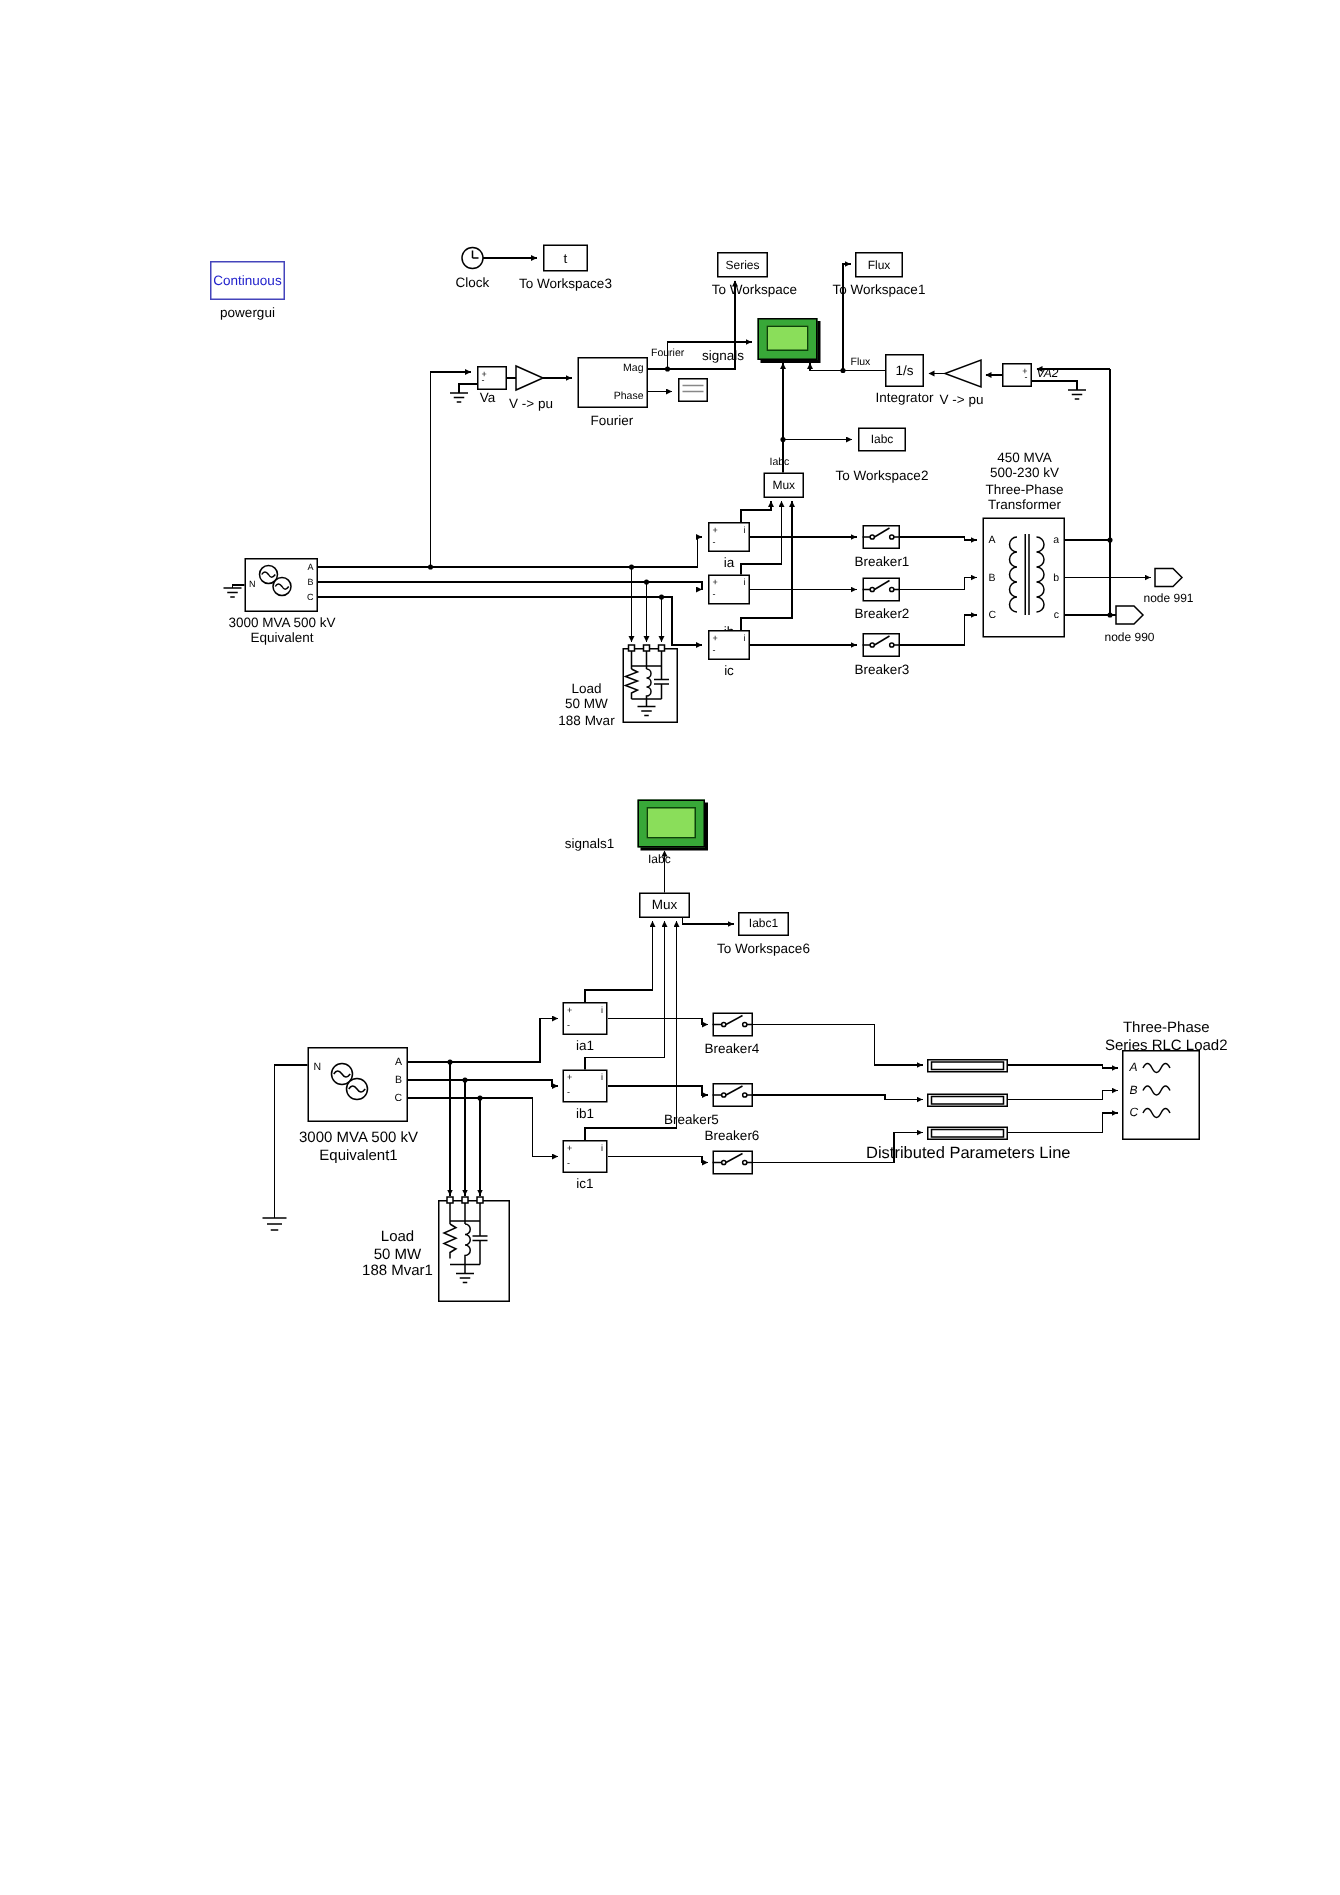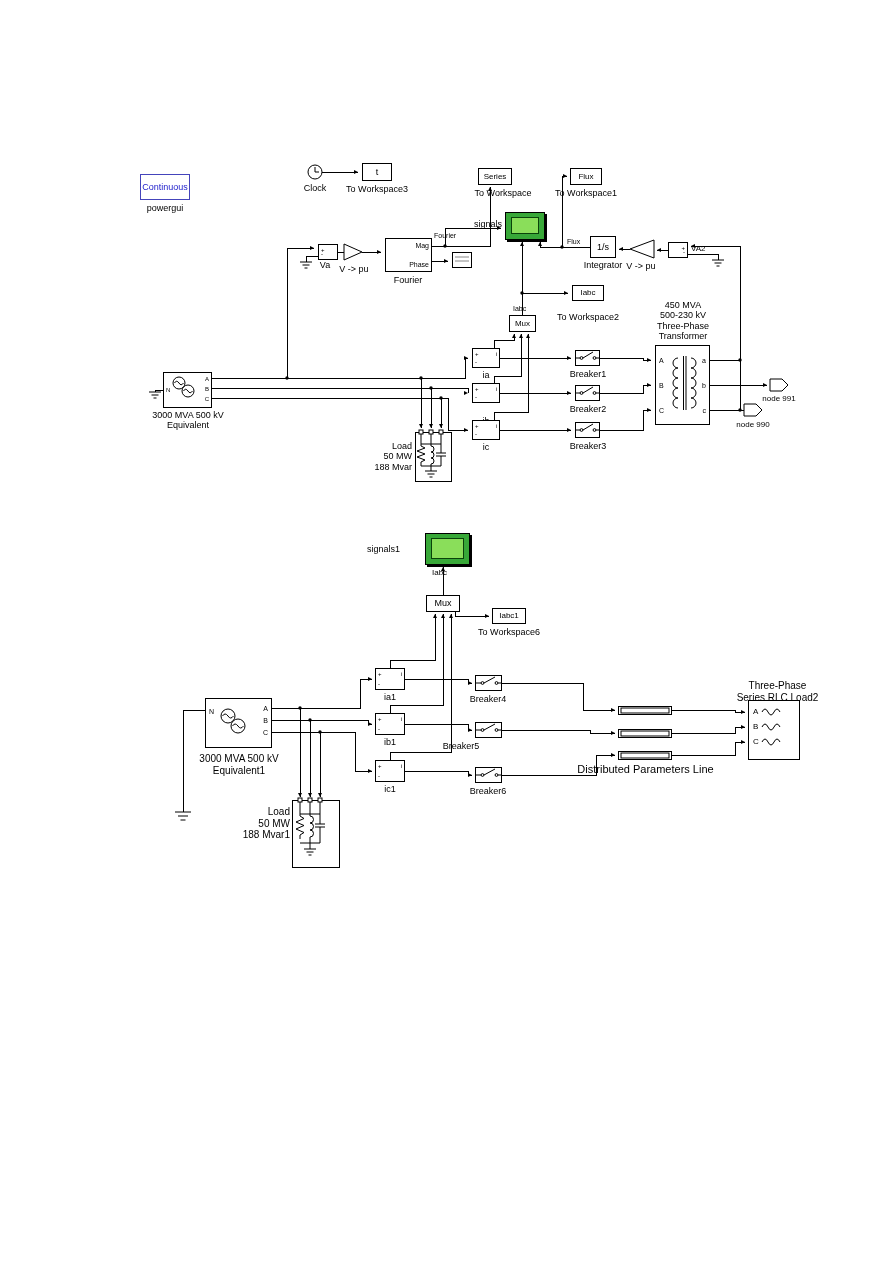--- a/index.html
+++ b/index.html
@@ -3,25 +3,25 @@
 <meta charset="utf-8">
 <style>
   html,body{margin:0;padding:0;background:#fff;}
   #canvas{position:relative;width:893px;height:1263px;background:#ffffff;overflow:hidden;
           font-family:"Liberation Sans",sans-serif;color:#000;}
   svg.layer{position:absolute;left:0;top:0;}
   #icons{pointer-events:none;}
   .blk{position:absolute;box-sizing:border-box;border:1px solid #000;background:#fff;
        display:flex;align-items:center;justify-content:center;font-size:8px;line-height:1;}
   .lbl{position:absolute;font-size:9px;line-height:1.15;text-align:center;white-space:pre-line;}
-  .r{text-align:right;}
+  .r{text-align:center;margin-top:13px;}
   .sig{position:absolute;font-size:7px;line-height:1;}
   .tmark{position:absolute;font-size:6px;line-height:1;}
   .tmark7{position:absolute;font-size:7px;line-height:1;}
-  .tmark8{position:absolute;font-size:8px;line-height:1;}
+  .tmark8{position:absolute;font-size:8px;line-height:1;font-style:italic;}
   .scope{position:absolute;box-sizing:border-box;border:1px solid #000;background:#38a838;
          box-shadow:2px 2px 0 #000;}
   .screen{position:absolute;left:5px;top:4px;right:5px;bottom:5px;background:#8ade5a;border:1px solid #0a420a;}
   .powergui{border-color:#4444bb;color:#2222cc;font-size:9px;}
   .f9{font-size:9px;} .f10{font-size:10px;} .f11{font-size:11px;}
 </style>
 </head>
 <body>
 
 <div id="canvas">
@@ -230,21 +230,21 @@
 Equivalent</div>
 
   <div class="blk" style="left:415px;top:432px;width:37px;height:50px"></div>
   <div class="lbl r" style="left:370px;top:441px;width:42px">Load
 50 MW
 188 Mvar</div>
 
   <div class="scope" style="left:425px;top:533px;width:45px;height:32px">
       <div class="screen"></div>
     </div>
-  <div class="lbl r" style="left:358px;top:544px;width:42px">signals1</div>
+  <div class="lbl r" style="left:372px;top:544px;width:42px">signals1</div>
 
   <div class="sig" style="left:432px;top:569px;width:26px;font-size:8px">Iabc</div>
   <div class="blk f9" style="left:426px;top:595px;width:34px;height:17px">
       <span>Mux</span>
     </div>
 
   <div class="blk" style="left:492px;top:608px;width:34px;height:16px">
       <span>Iabc1</span>
     </div>
   <div class="lbl" style="left:474px;top:627px;width:70px">To Workspace6</div>
@@ -266,21 +266,21 @@
     <span class="tmark" style="left:2px;bottom:2px">-</span>
     <span class="tmark" style="right:2px;top:2px">i</span>
   </div>
   <div class="lbl" style="left:375px;top:784px;width:30px">ic1</div>
 
   <div class="blk" style="left:475px;top:675px;width:27px;height:16px"></div>
   <div class="lbl" style="left:458px;top:694px;width:60px">Breaker4</div>
   <div class="blk" style="left:475px;top:722px;width:27px;height:16px"></div>
   <div class="lbl" style="left:431px;top:741px;width:60px">Breaker5</div>
   <div class="blk" style="left:475px;top:767px;width:27px;height:16px"></div>
-  <div class="lbl" style="left:458px;top:786px;width:60px">Breaker6</div>
+  <div class="lbl" style="left:458px;top:752px;width:60px">Breaker6</div>
 
   <div class="blk" style="left:618px;top:706px;width:54px;height:9px"></div>
   <div class="blk" style="left:618px;top:729px;width:54px;height:9px"></div>
   <div class="blk" style="left:618px;top:751px;width:54px;height:9px"></div>
   <div class="lbl f11" style="left:558px;top:763px;width:175px">Distributed Parameters Line</div>
 
   <div class="lbl f10" style="left:725px;top:680px;width:105px">Three-Phase
 Series RLC Load2</div>
   <div class="blk" style="left:748px;top:700px;width:52px;height:60px">
     <span class="tmark8" style="left:4px;top:7px">A</span>

